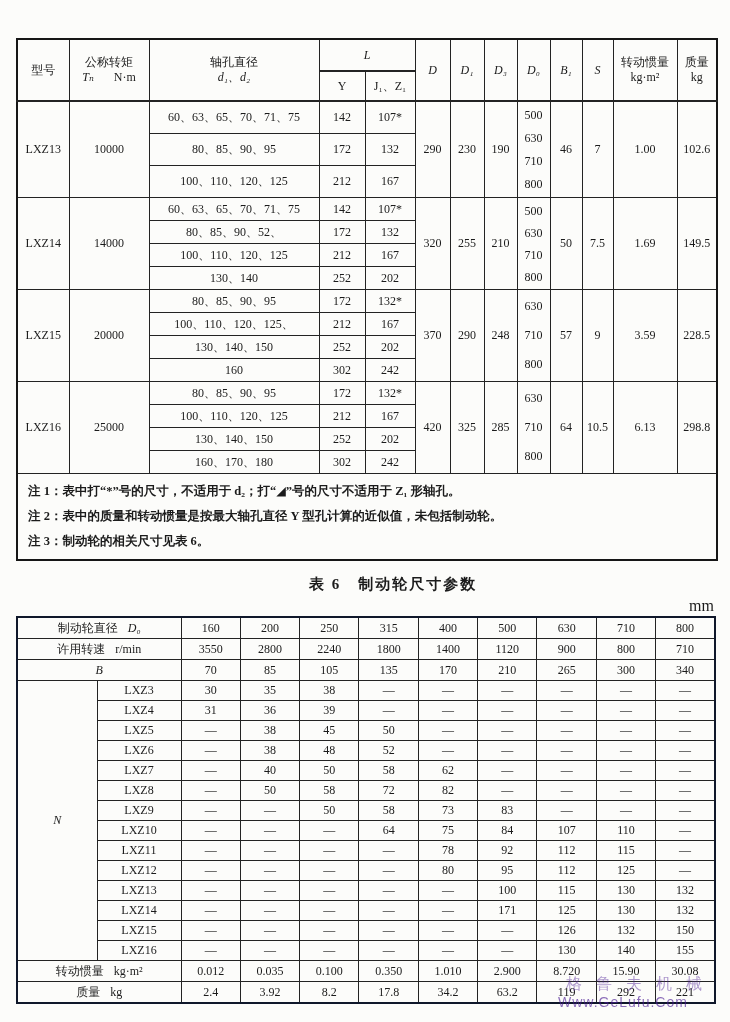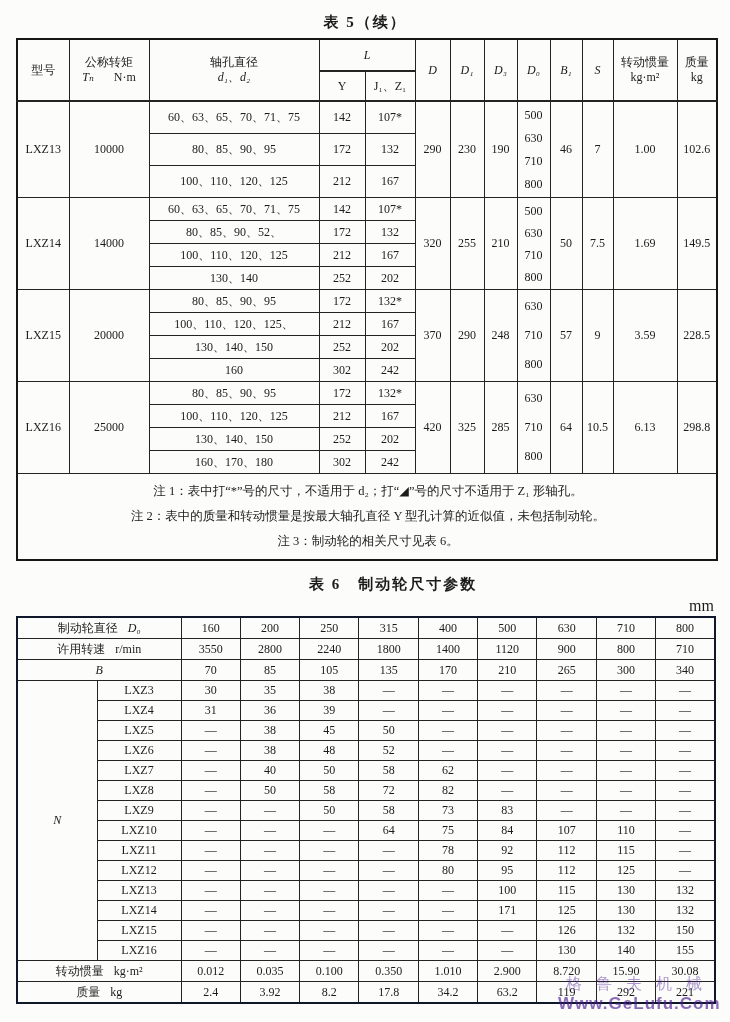--- a/index.html
+++ b/index.html
@@ -49,37 +49,36 @@
   .hl{line-height:15px;}
   .var{font-style:italic;}
   .sp{margin-left:10px;}
   .symsp{margin-right:20px;}
   .d0-cell{padding:0;}
   .d0v{text-align:center;}
   .lh23{line-height:23px;}
   .lh22{line-height:22px;}
   .lh29{line-height:29px;}
   .notes-cell{
-    text-align:center;padding:5px 8px 5px 10px;
-    white-space:normal;line-height:25px;font-size:12.5px;
+    text-align:left;padding:5px 8px 5px 10px;
+    white-space:normal;line-height:25px;font-size:12.5px;font-weight:bold;
   }
   .note-line{white-space:nowrap;}
   .wm{
     position:absolute;color:#4c1d95;opacity:.65;
     font-family:"Liberation Sans","DejaVu Sans",sans-serif;
   }
   #wm-cn{top:974px;left:566px;font-size:16px;letter-spacing:14px;opacity:.45;}
-  #wm-url{top:994px;left:558px;font-size:17px;font-weight:bold;letter-spacing:1px;}
+  #wm-url{top:994px;left:558px;font-size:14px;font-weight:normal;letter-spacing:1px;}
 </style>
 </head>
 <body>
 
 <div id="page">
 
-  <div id="t5-title" class="tbl-title">表 5（续）</div>
 
   <table id="t5">
     <colgroup>
       <col style="width:52px">
         <col style="width:80px">
         <col style="width:170px">
       <col style="width:46px">
         <col style="width:50px">
         <col style="width:35px">
       <col style="width:34px">

